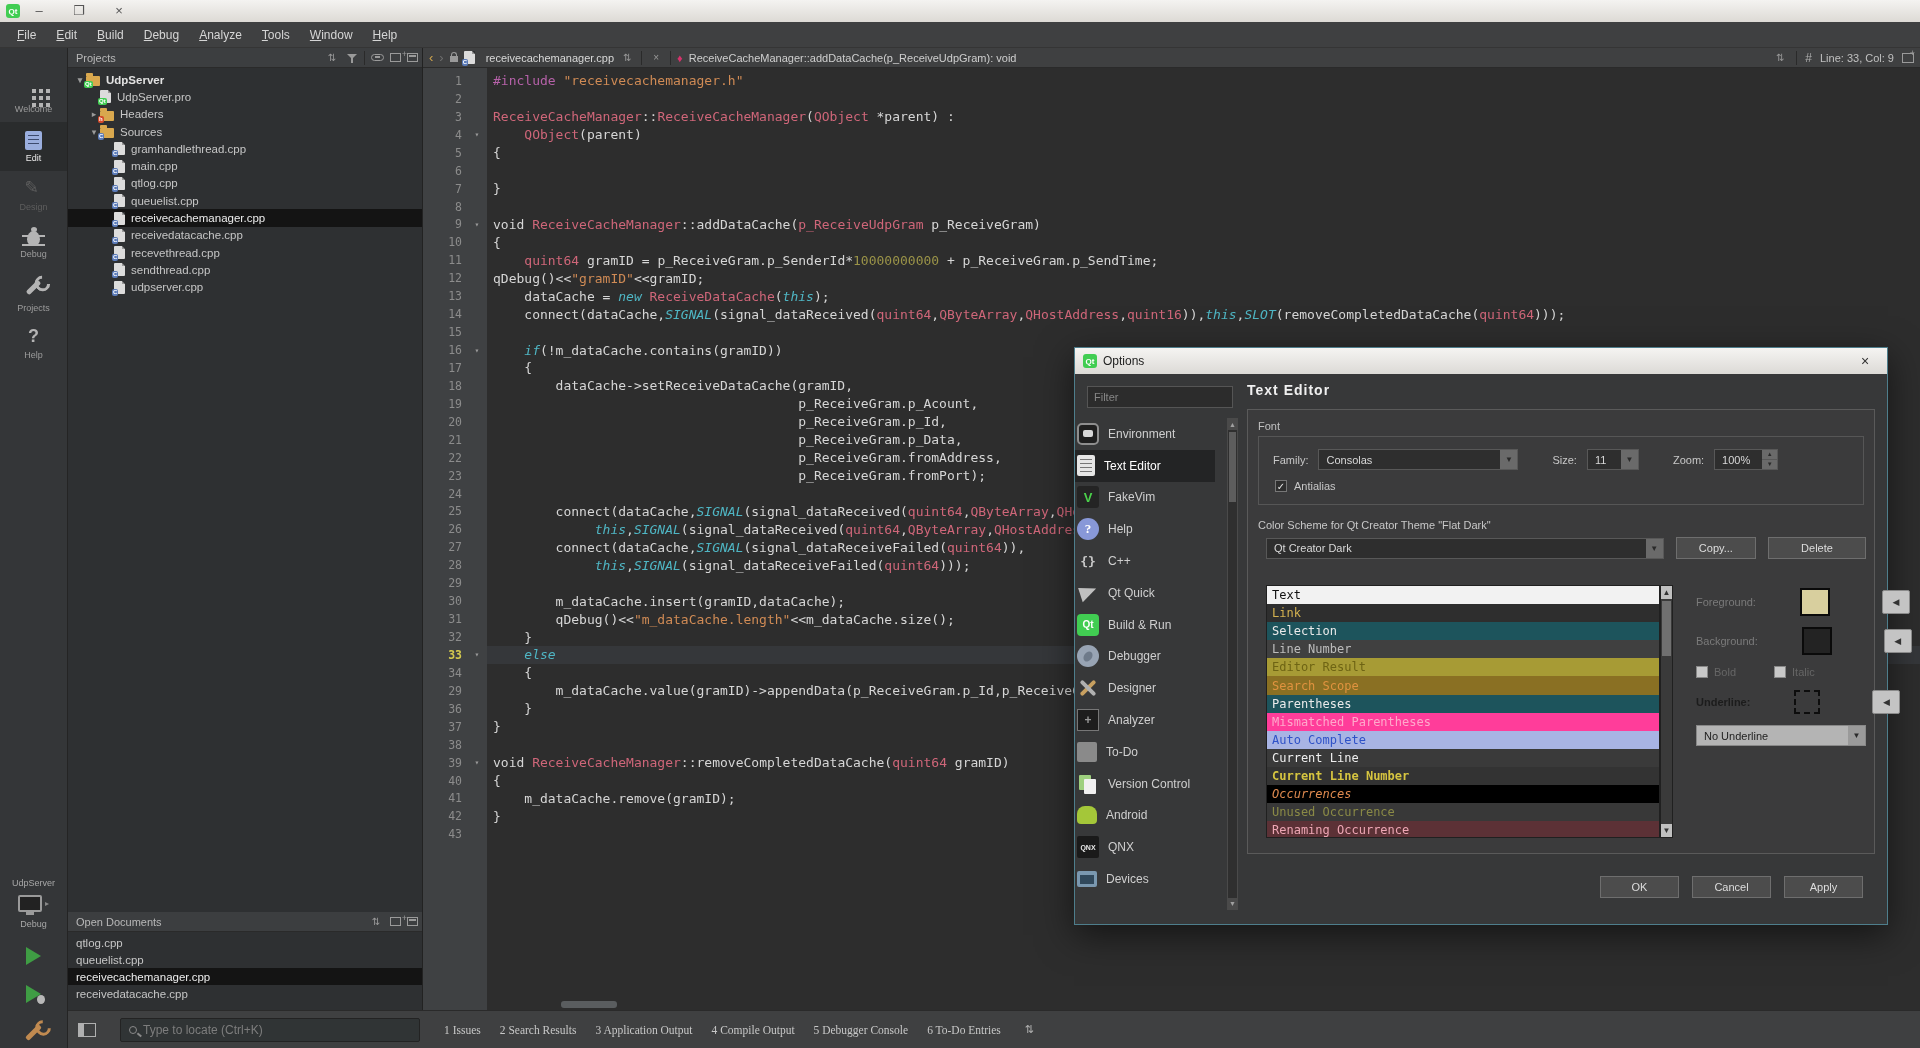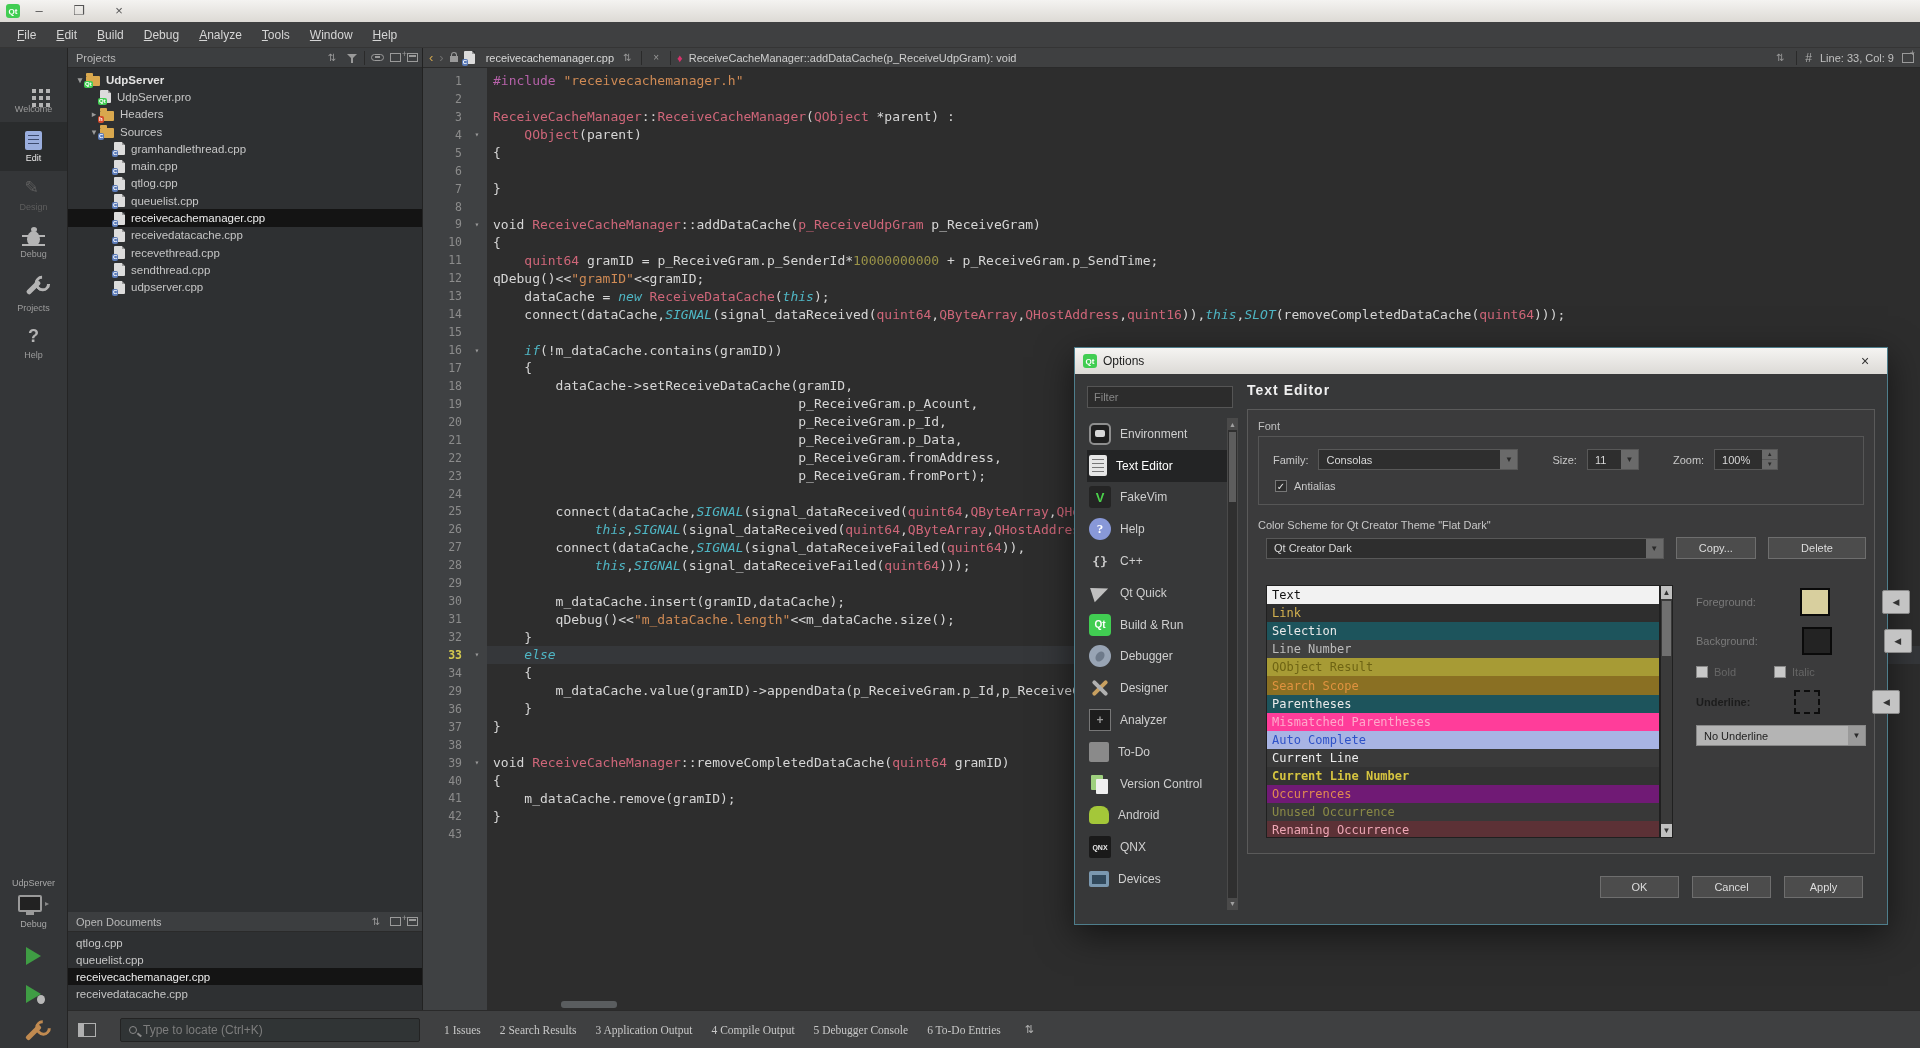--- a/index.html
+++ b/index.html
@@ -140,21 +140,21 @@
   .sbarrows { color:#b0b0b0; font-size:11px; }
 
   
   .dialog { position:absolute; left:1074px; top:347px; width:814px; height:578px; border:1px solid #4e7e8c; background:#373839; box-shadow:0 10px 34px rgba(0,0,0,.55); display:flex; flex-direction:column; }
   .dtitle { height:26px; background:linear-gradient(#f5f4f2,#dcdad6); display:flex; align-items:center; padding:0 8px; flex:0 0 auto; }
   .dtitle .dtext { flex:1; font-size:12px; color:#222; }
   .dclose { width:28px; text-align:center; color:#333; font-size:14px; }
   .dbody { flex:1; position:relative; padding:10px; min-height:0; }
 
   .dfilter { position:absolute; left:12px; top:12px; width:146px; height:22px; background:#2c2c2c; border:1px solid #555; color:#868686; font-size:11px; display:flex; align-items:center; padding:0 6px; }
-  .dcats { position:absolute; left:12px; top:44px; width:140px; bottom:14px; overflow:hidden; }
+  .dcats { position:absolute; left:0; top:44px; width:140px; bottom:14px; overflow:hidden; }
   .dcat { height:31.8px; display:flex; align-items:center; gap:9px; padding-left:2px; color:#cfcfcf; font-size:12px; white-space:nowrap; }
   .dcat.sel { background:#232425; color:#fff; }
   .dscroll { position:absolute; left:152px; top:44px; width:11px; bottom:14px; background:#2f2f2f; border:1px solid #4a4a4a; }
   .dscroll .sarr { position:absolute; left:0; right:0; height:11px; background:#4a4a4a; color:#a0a0a0; font-size:7px; text-align:center; line-height:11px; }
   .dscroll .sarr.top { top:0; } .dscroll .sarr.bot { bottom:0; }
   .dscroll .shandle { position:absolute; left:1px; right:1px; top:13px; height:70px; background:#5d5d5d; }
 
   .ci { width:22px; height:22px; flex:0 0 auto; position:relative; display:flex; align-items:center; justify-content:center; }
   .ci-environment { background:#1f1f1f; border:2px solid #8e8e8e; border-radius:5px; }
   .ci-environment:before { content:""; width:10px; height:7px; background:#d8d8d8; border-radius:2px; }
@@ -811,28 +811,28 @@
             </span>
             <span class="dbtn copybtn">Copy...</span>
             <span class="dbtn delbtn">Delete</span>
           </div>
 
           <div class="colorlist" id="colorlist">
               <div class="crow" style="color: rgb(17, 17, 17); background: rgb(242, 242, 242);">Text</div>
               <div class="crow" style="color: rgb(211, 177, 80); background: rgb(46, 46, 46);">Link</div>
               <div class="crow" style="color: rgb(234, 234, 234); background: rgb(29, 84, 92);">Selection</div>
               <div class="crow" style="color: rgb(189, 189, 189); background: rgb(64, 64, 64);">Line Number</div>
-              <div class="crow" style="color: rgb(110, 100, 20); background: rgb(167, 155, 53);">QObject Result</div>
+              <div class="crow" style="color: rgb(110, 100, 20); background: rgb(167, 155, 53);">Editor Result</div>
               <div class="crow" style="color: rgb(224, 147, 63); background: rgb(138, 112, 35);">Search Scope</div>
               <div class="crow" style="color: rgb(234, 234, 234); background: rgb(29, 84, 92);">Parentheses</div>
               <div class="crow" style="color: rgb(255, 169, 203); background: rgb(255, 61, 154);">Mismatched Parentheses</div>
               <div class="crow" style="color: rgb(47, 82, 200); background: rgb(168, 180, 228);">Auto Complete</div>
               <div class="crow" style="color: rgb(239, 239, 239); background: rgb(58, 58, 58);">Current Line</div>
               <div class="crow" style="color: rgb(214, 197, 64); background: rgb(51, 51, 51); font-weight: bold;">Current Line Number</div>
-              <div class="crow" style="color: rgb(224, 139, 80); background: #701a75;">Occurrences</div>
+              <div class="crow" style="color: rgb(224, 139, 80); background: #000000; font-style: italic;">Occurrences</div>
               <div class="crow" style="color: rgb(138, 138, 70); background: rgb(56, 56, 56);">Unused Occurrence</div>
               <div class="crow" style="color: rgb(237, 166, 180); background: rgb(92, 49, 54);">Renaming Occurrence</div>
             </div>
           <div class="cscroll">
             <div class="sarr top">▲</div>
             <div class="shandle"></div>
             <div class="sarr bot">▼</div>
           </div>
 
           <div class="stylepanel">

